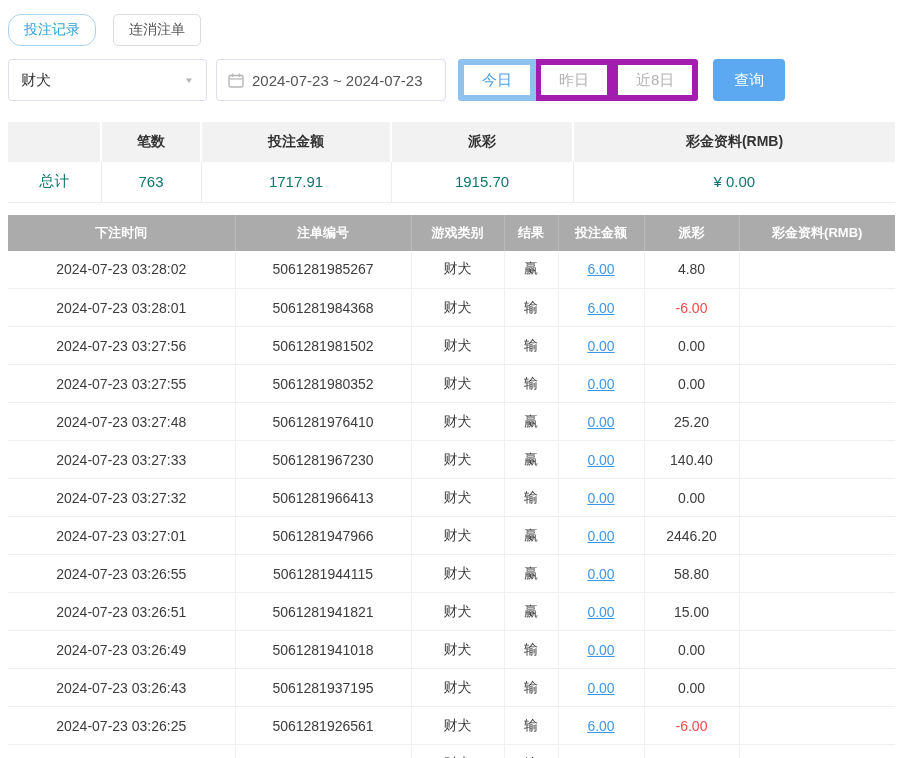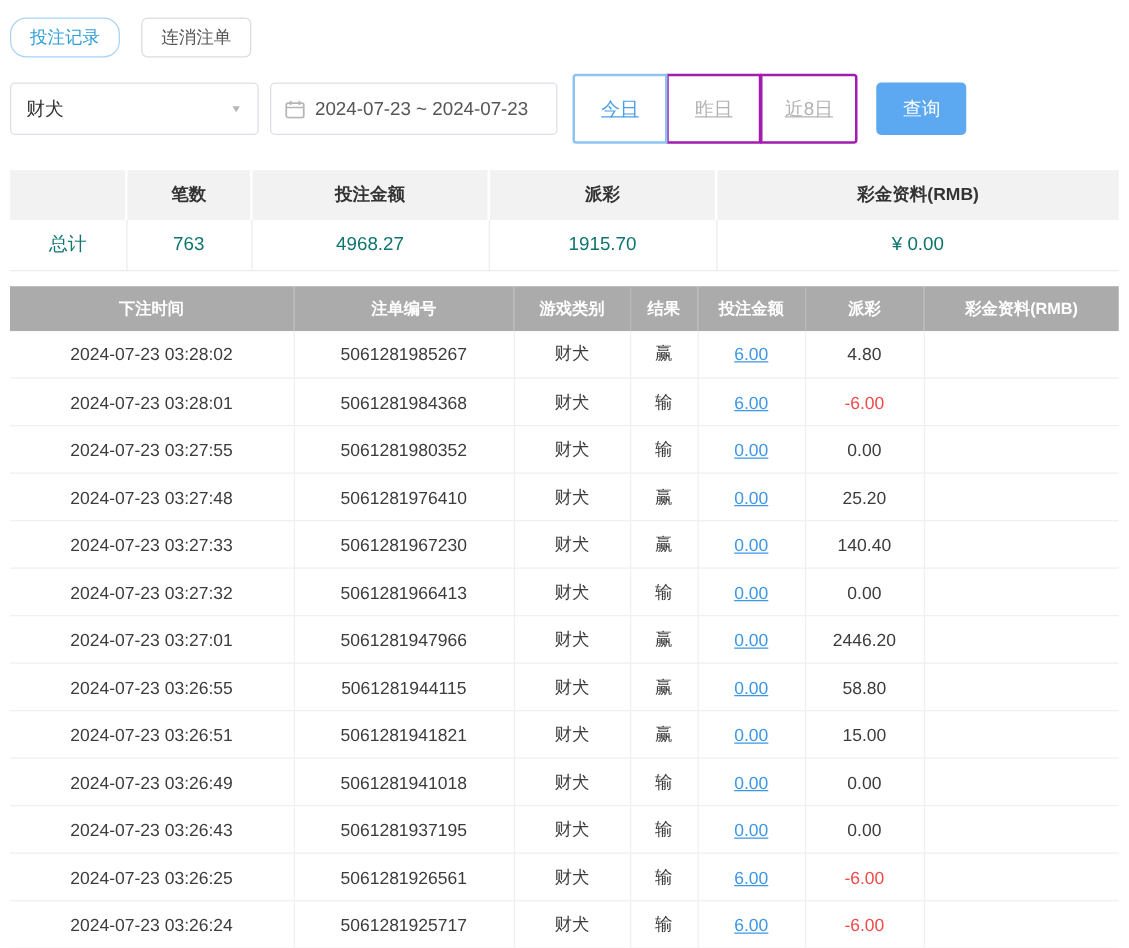--- a/index.html
+++ b/index.html
@@ -17,22 +17,22 @@
   .filters { display:flex; align-items:center; margin-top:13px; }
   .select-box { width:199px; height:42px; border:1px solid #dcdfe6; border-radius:4px;
     display:flex; align-items:center; justify-content:space-between; padding:0 12px;
     font-size:15px; color:#333; cursor:pointer; background:#fff; }
   .caret { font-size:10px; color:#b6b6b6; transform:scaleY(.8); }
   .date-box { margin-left:9px; width:230px; height:42px; border:1px solid #dcdfe6; border-radius:4px;
     display:flex; align-items:center; gap:8px; padding:0 11px; font-size:15px; color:#555;
     cursor:pointer; background:#fff; }
   .cal-icon { width:16px; height:15px; display:inline-block; }
   .quick-group { display:flex; margin-left:12px; }
-  .qbtn { height:56px; min-width:76px; padding:0 18px; background:#fff; font-size:15px;
-    border:2px solid #a21caf; color:#b3b3b3; cursor:pointer; margin-left:-1px;text-decoration:underline; }
+  .qbtn { height:42px; min-width:76px; padding:0 18px; background:#fff; font-size:15px;
+    border:6px solid #a21caf; color:#b3b3b3; cursor:pointer; margin-left:-1px; }
   .qbtn:first-child { margin-left:0; border-radius:3px 0 0 3px; }
   .qbtn:last-child { border-radius:0 3px 3px 0; }
   .qbtn.active { border-color:#8ec3ef; color:#4a9ee8; position:relative; z-index:1; }
   .search-btn { margin-left:15px; height:42px; width:72px; background:#5ca9f1; color:#fff;
     border:none; border-radius:4px; font-size:15px; cursor:pointer; }
 
   
   table { border-collapse:collapse; width:100%; table-layout:fixed; }
   .summary { margin-top:21px; }
   .summary th { background:#f2f2f2; height:40px; font-size:14px; font-weight:bold; color:#333;
@@ -102,21 +102,21 @@
         <th>笔数</th>
         <th>投注金额</th>
         <th>派彩</th>
         <th>彩金资料(RMB)</th>
       </tr>
     </thead>
     <tbody>
       <tr>
         <td>总计</td>
         <td>763</td>
-        <td>4968.27</td>
+        <td>1717.91</td>
         <td>1915.70</td>
         <td>¥ 0.00</td>
       </tr>
     </tbody>
   </table>
 
   <table class="bets">
     <colgroup>
         <col style="width:227px">
         <col style="width:176px">
@@ -150,20 +150,29 @@
         <tr>
           <td>2024-07-23 03:28:01</td>
           <td>5061281984368</td>
           <td>财犬</td>
           <td>输</td>
           <td><a class="bet-link">6.00</a></td>
           <td class="neg">-6.00</td>
           <td></td>
         </tr>
         <tr>
+          <td>2024-07-23 03:27:56</td>
+          <td>5061281981502</td>
+          <td>财犬</td>
+          <td>输</td>
+          <td><a class="bet-link">0.00</a></td>
+          <td>0.00</td>
+          <td></td>
+        </tr>
+        <tr>
           <td>2024-07-23 03:27:55</td>
           <td>5061281980352</td>
           <td>财犬</td>
           <td>输</td>
           <td><a class="bet-link">0.00</a></td>
           <td>0.00</td>
           <td></td>
         </tr>
         <tr>
           <td>2024-07-23 03:27:48</td>

